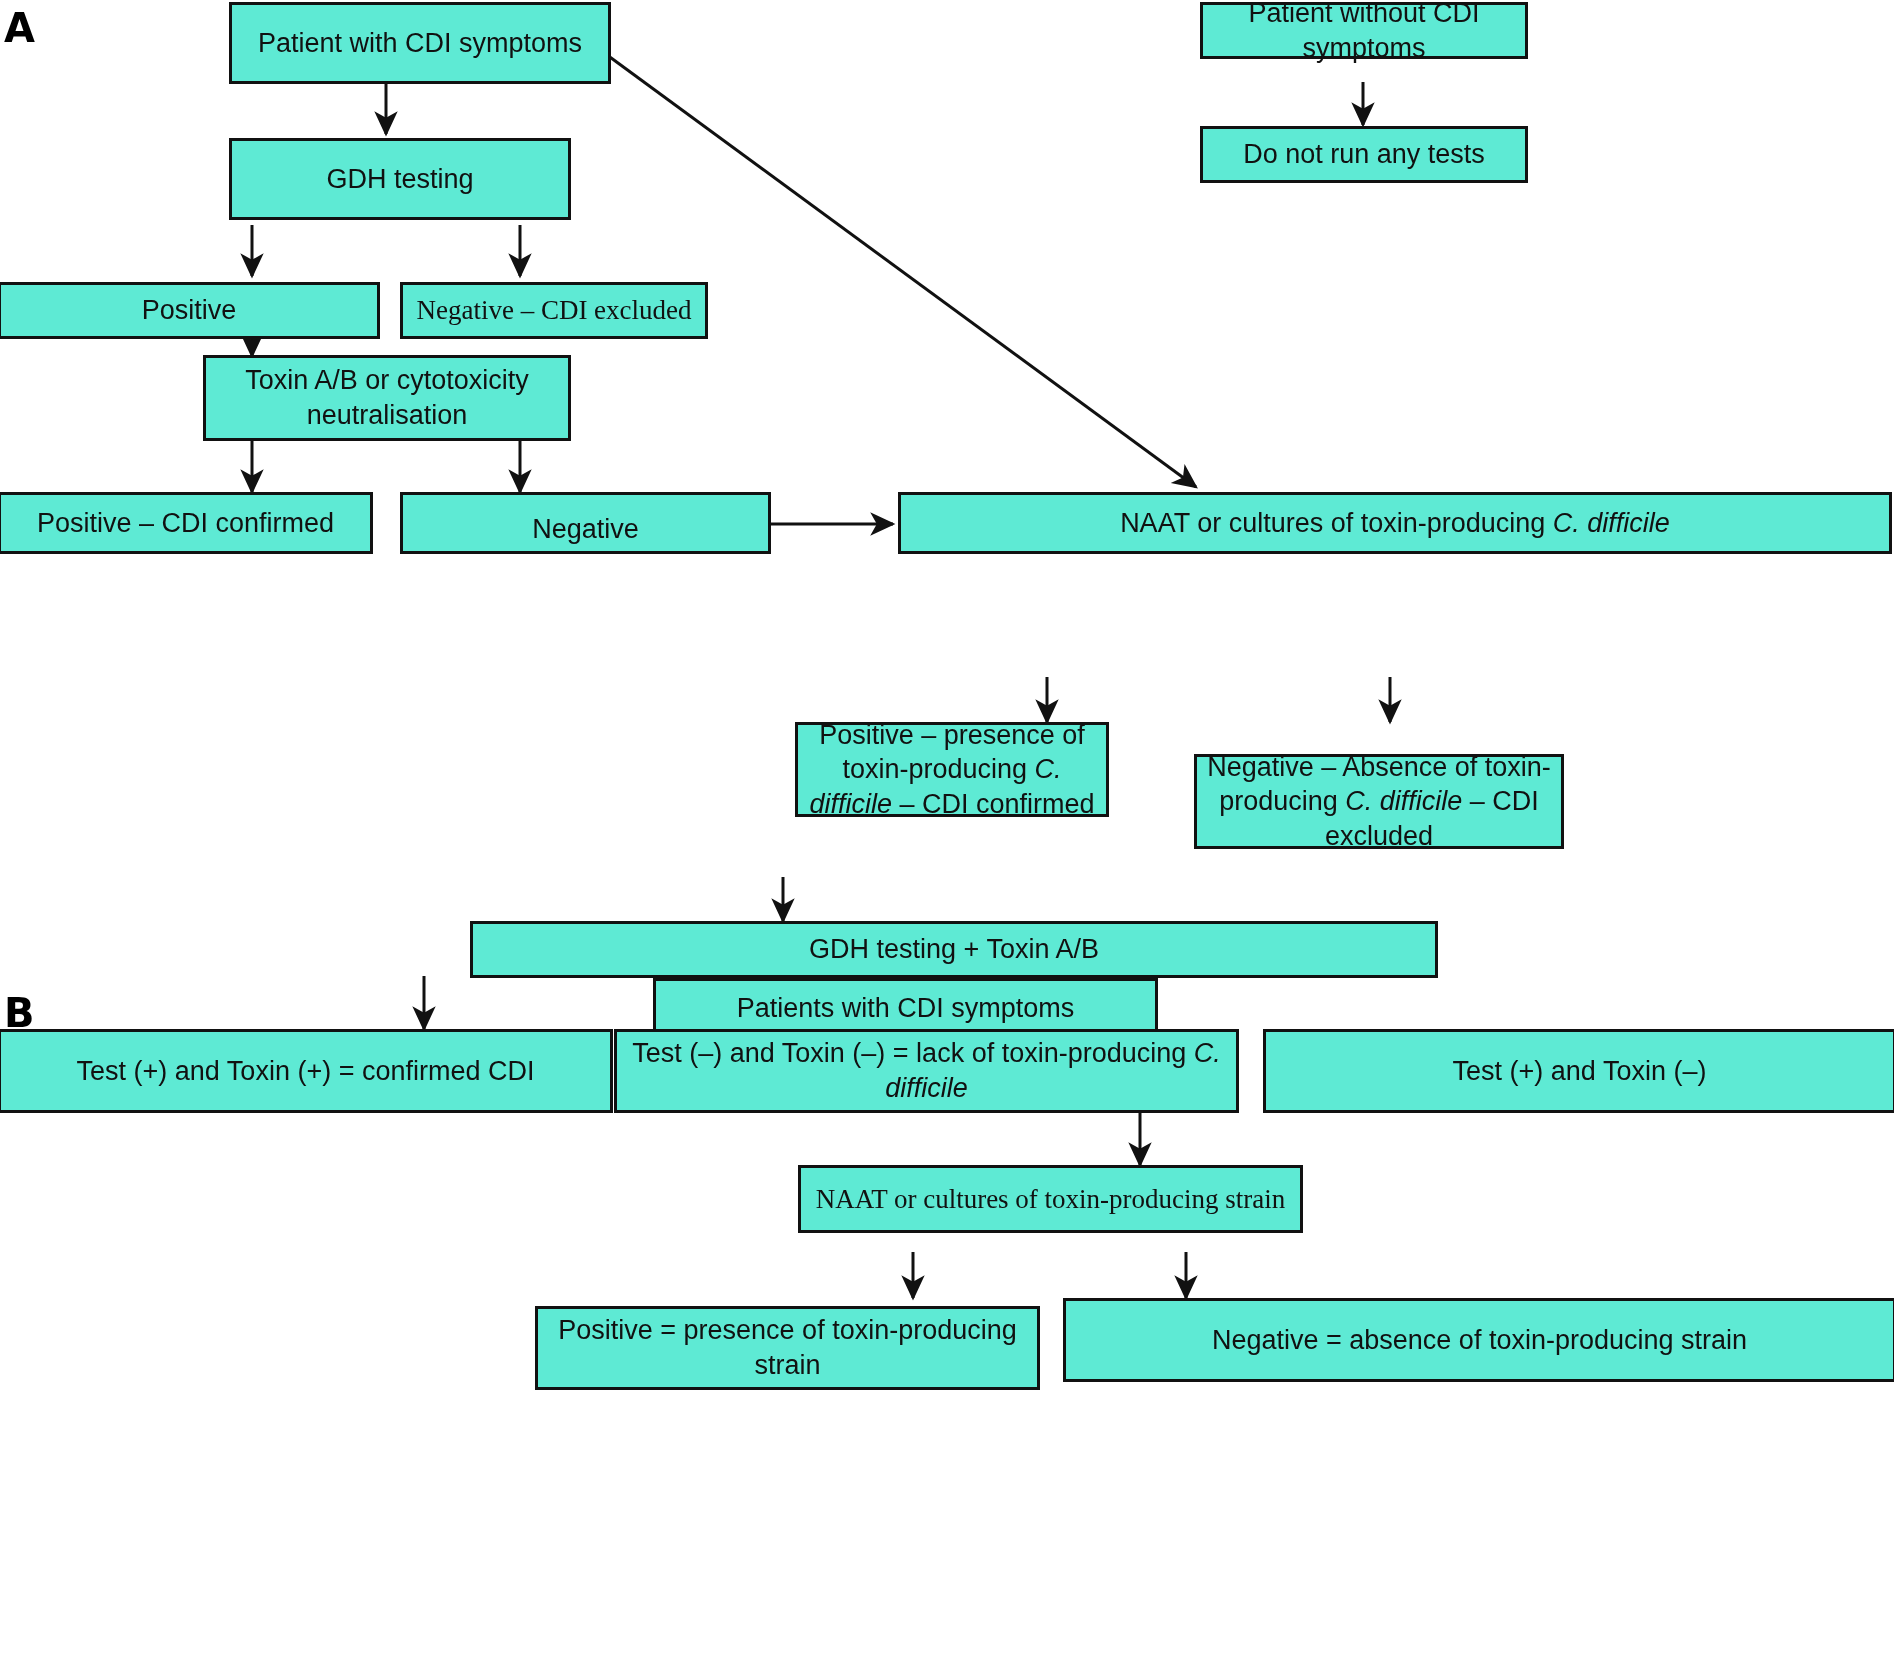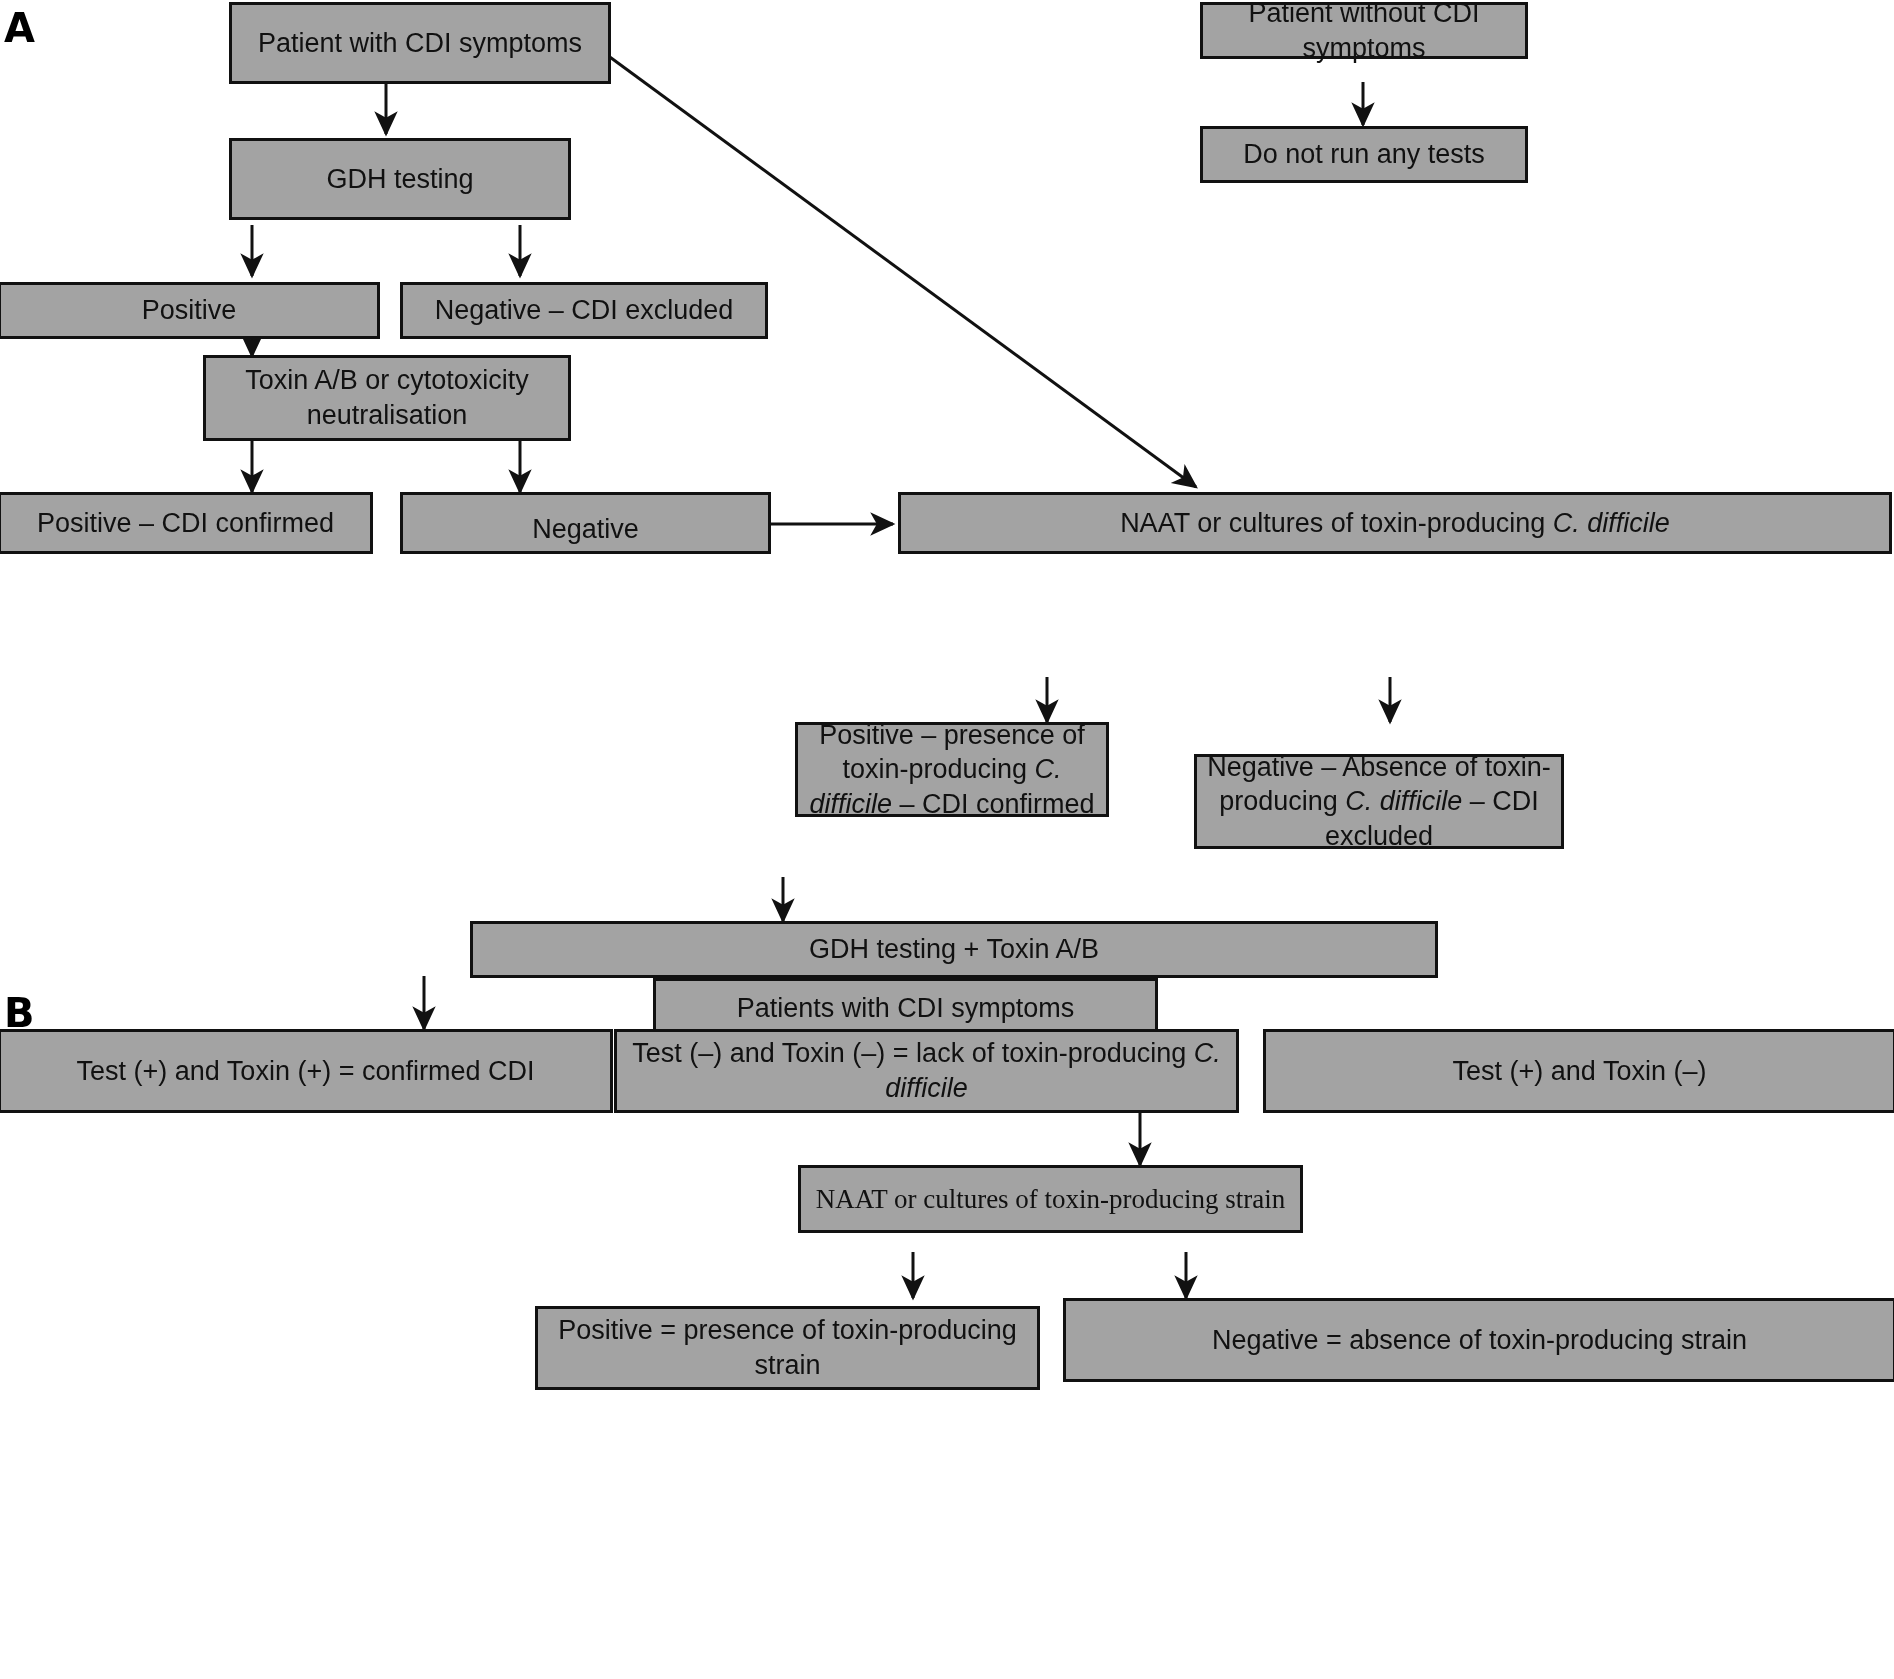--- a/index.html
+++ b/index.html
@@ -23,21 +23,21 @@
     font-family: "DejaVu Sans", sans-serif;
     font-weight: bold;
     font-size: 40px;
     line-height: 40px;
     color: #000000;
   }
   .node {
     position: absolute;
     box-sizing: border-box;
     border: 3px solid #111111;
-    background: #a3a3a3;
+    background: #5eead4;
     display: flex;
     align-items: center;
     justify-content: center;
     text-align: center;
     font-size: 27px;
     line-height: 1.28;
     color: #111111;
     padding: 4px 10px;
   }
   .node .txt {
@@ -100,21 +100,21 @@
   </div>
 
   <div class="node" style="left:229px; top:138px; width:342px; height:82px;">
     <span class="txt">GDH testing</span>
   </div>
 
   <div class="node" style="left:-2px; top:282px; width:382px; height:57px;">
     <span class="txt">Positive</span>
   </div>
 
-  <div class="node" style="left:400px; top:282px; width:368px; height:57px;">
+  <div class="node" style="left:400px; top:282px; width:308px; height:57px;font-family:Liberation Serif, serif;">
     <span class="txt">Negative – CDI excluded</span>
   </div>
 
   <div class="node" style="left:203px; top:355px; width:368px; height:86px;">
     <span class="txt">Toxin A/B or cytotoxicity neutralisation</span>
   </div>
 
   <div class="node" style="left:-2px; top:492px; width:375px; height:62px;">
     <span class="txt">Positive – CDI confirmed</span>
   </div>

